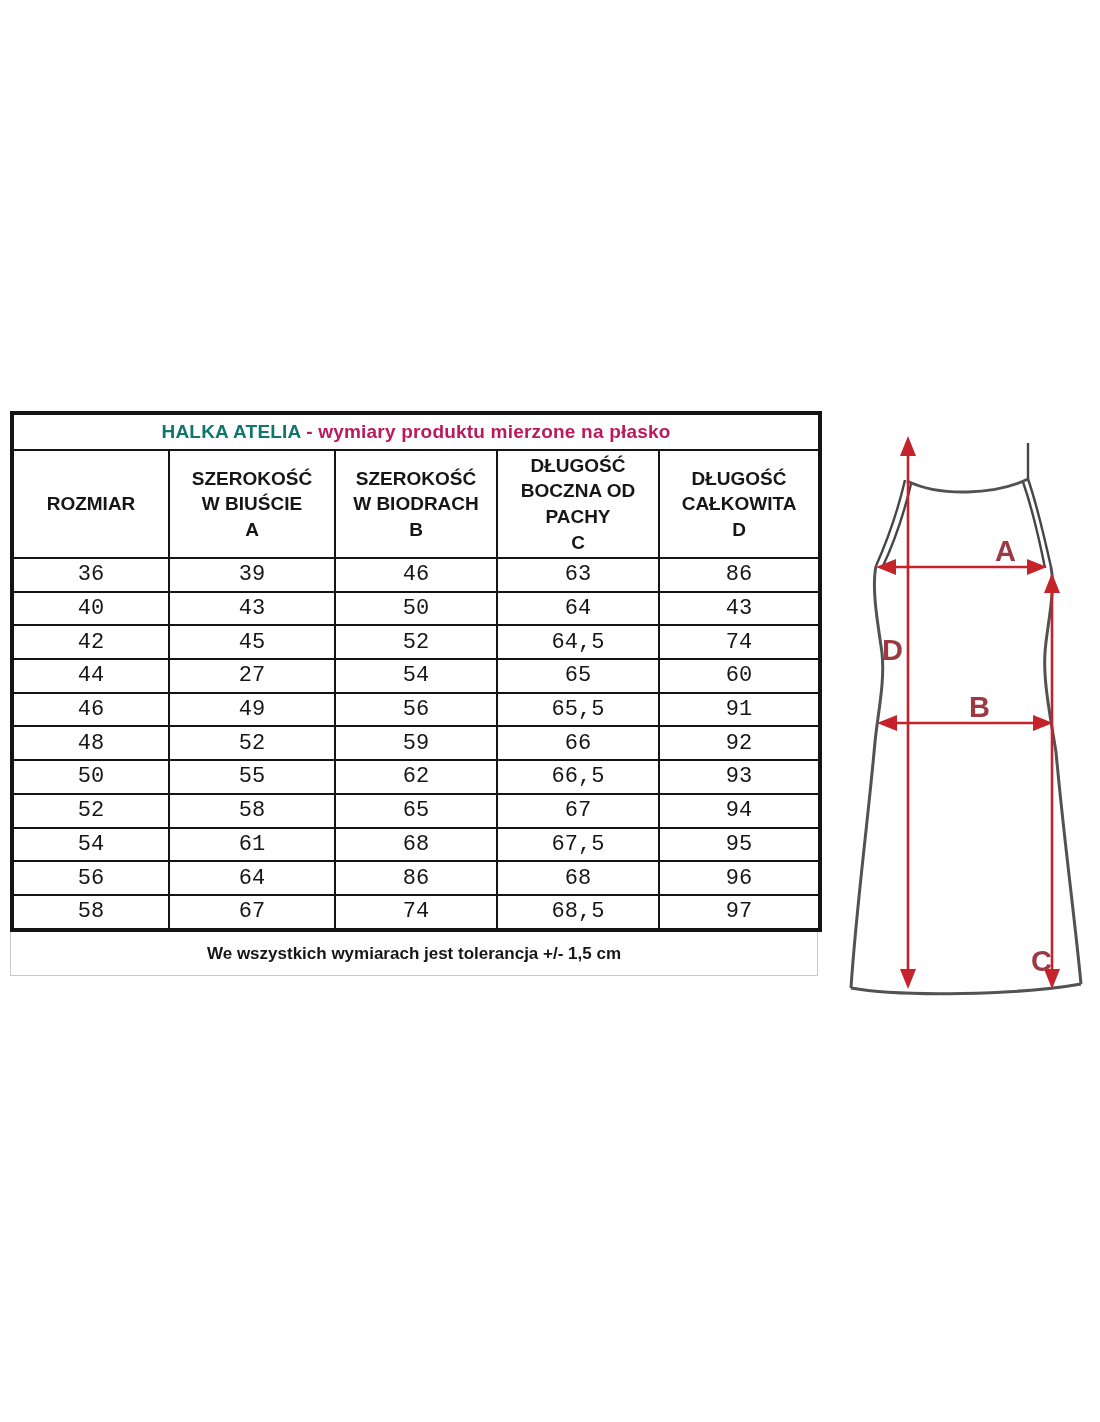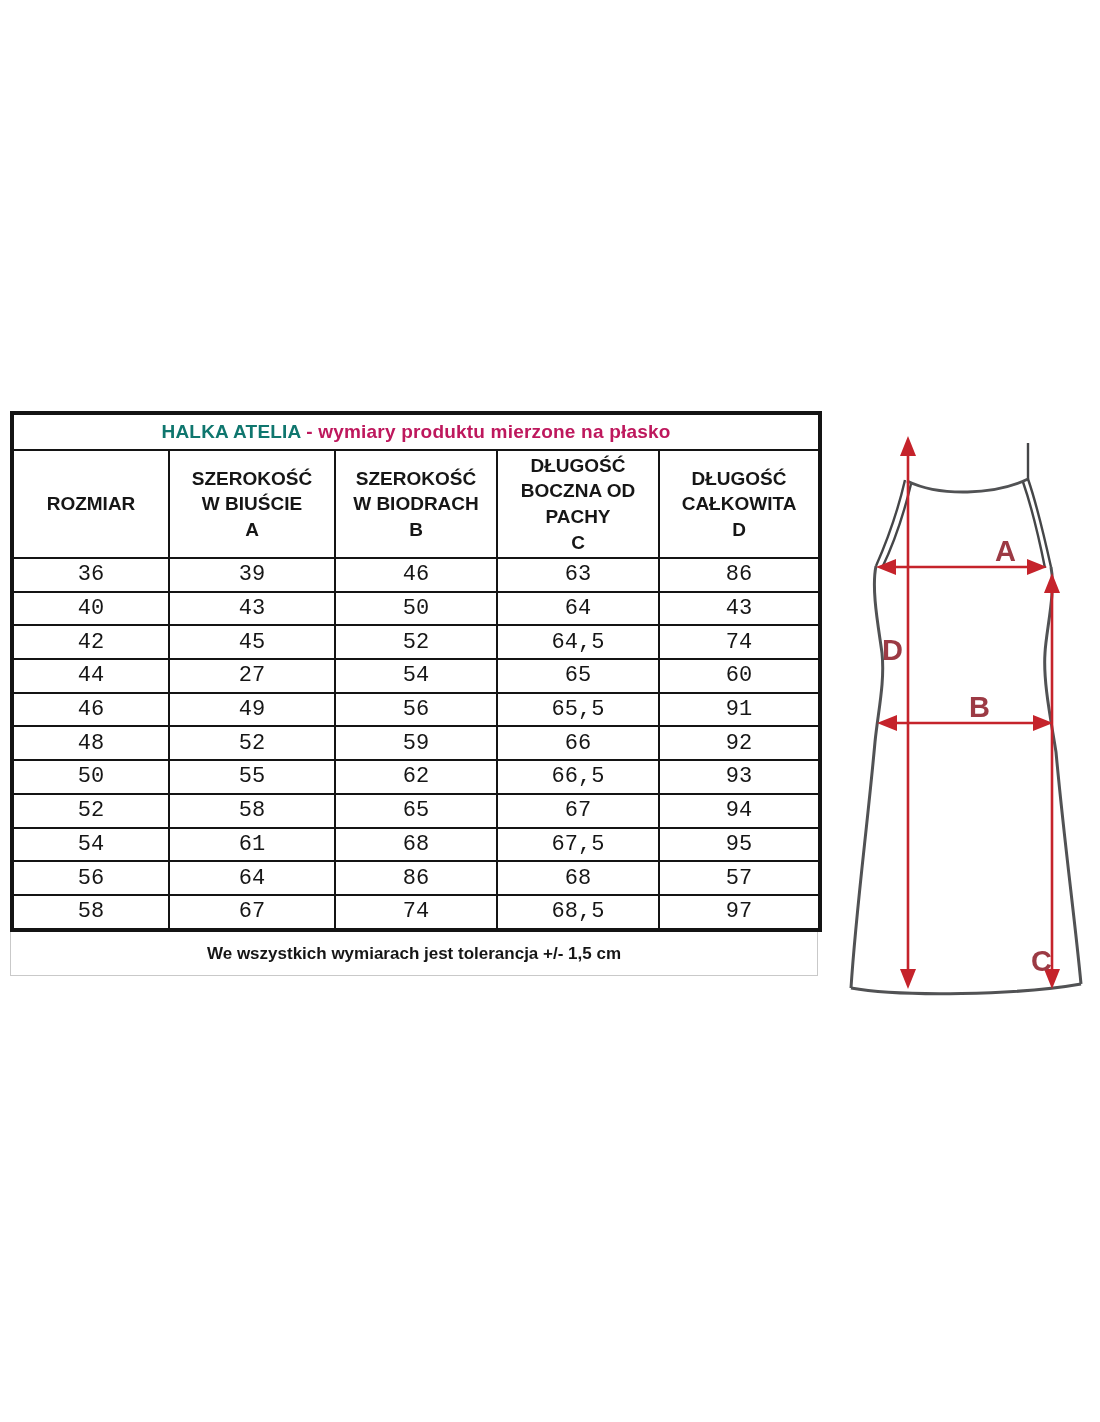--- a/index.html
+++ b/index.html
@@ -186,21 +186,21 @@
             <td>61</td>
             <td>68</td>
             <td>67,5</td>
             <td>95</td>
           </tr>
           <tr>
             <td>56</td>
             <td>64</td>
             <td>86</td>
             <td>68</td>
-            <td>57</td>
+            <td>96</td>
           </tr>
           <tr>
             <td>58</td>
             <td>67</td>
             <td>74</td>
             <td>68,5</td>
             <td>97</td>
           </tr>
         </tbody>
     </table>

